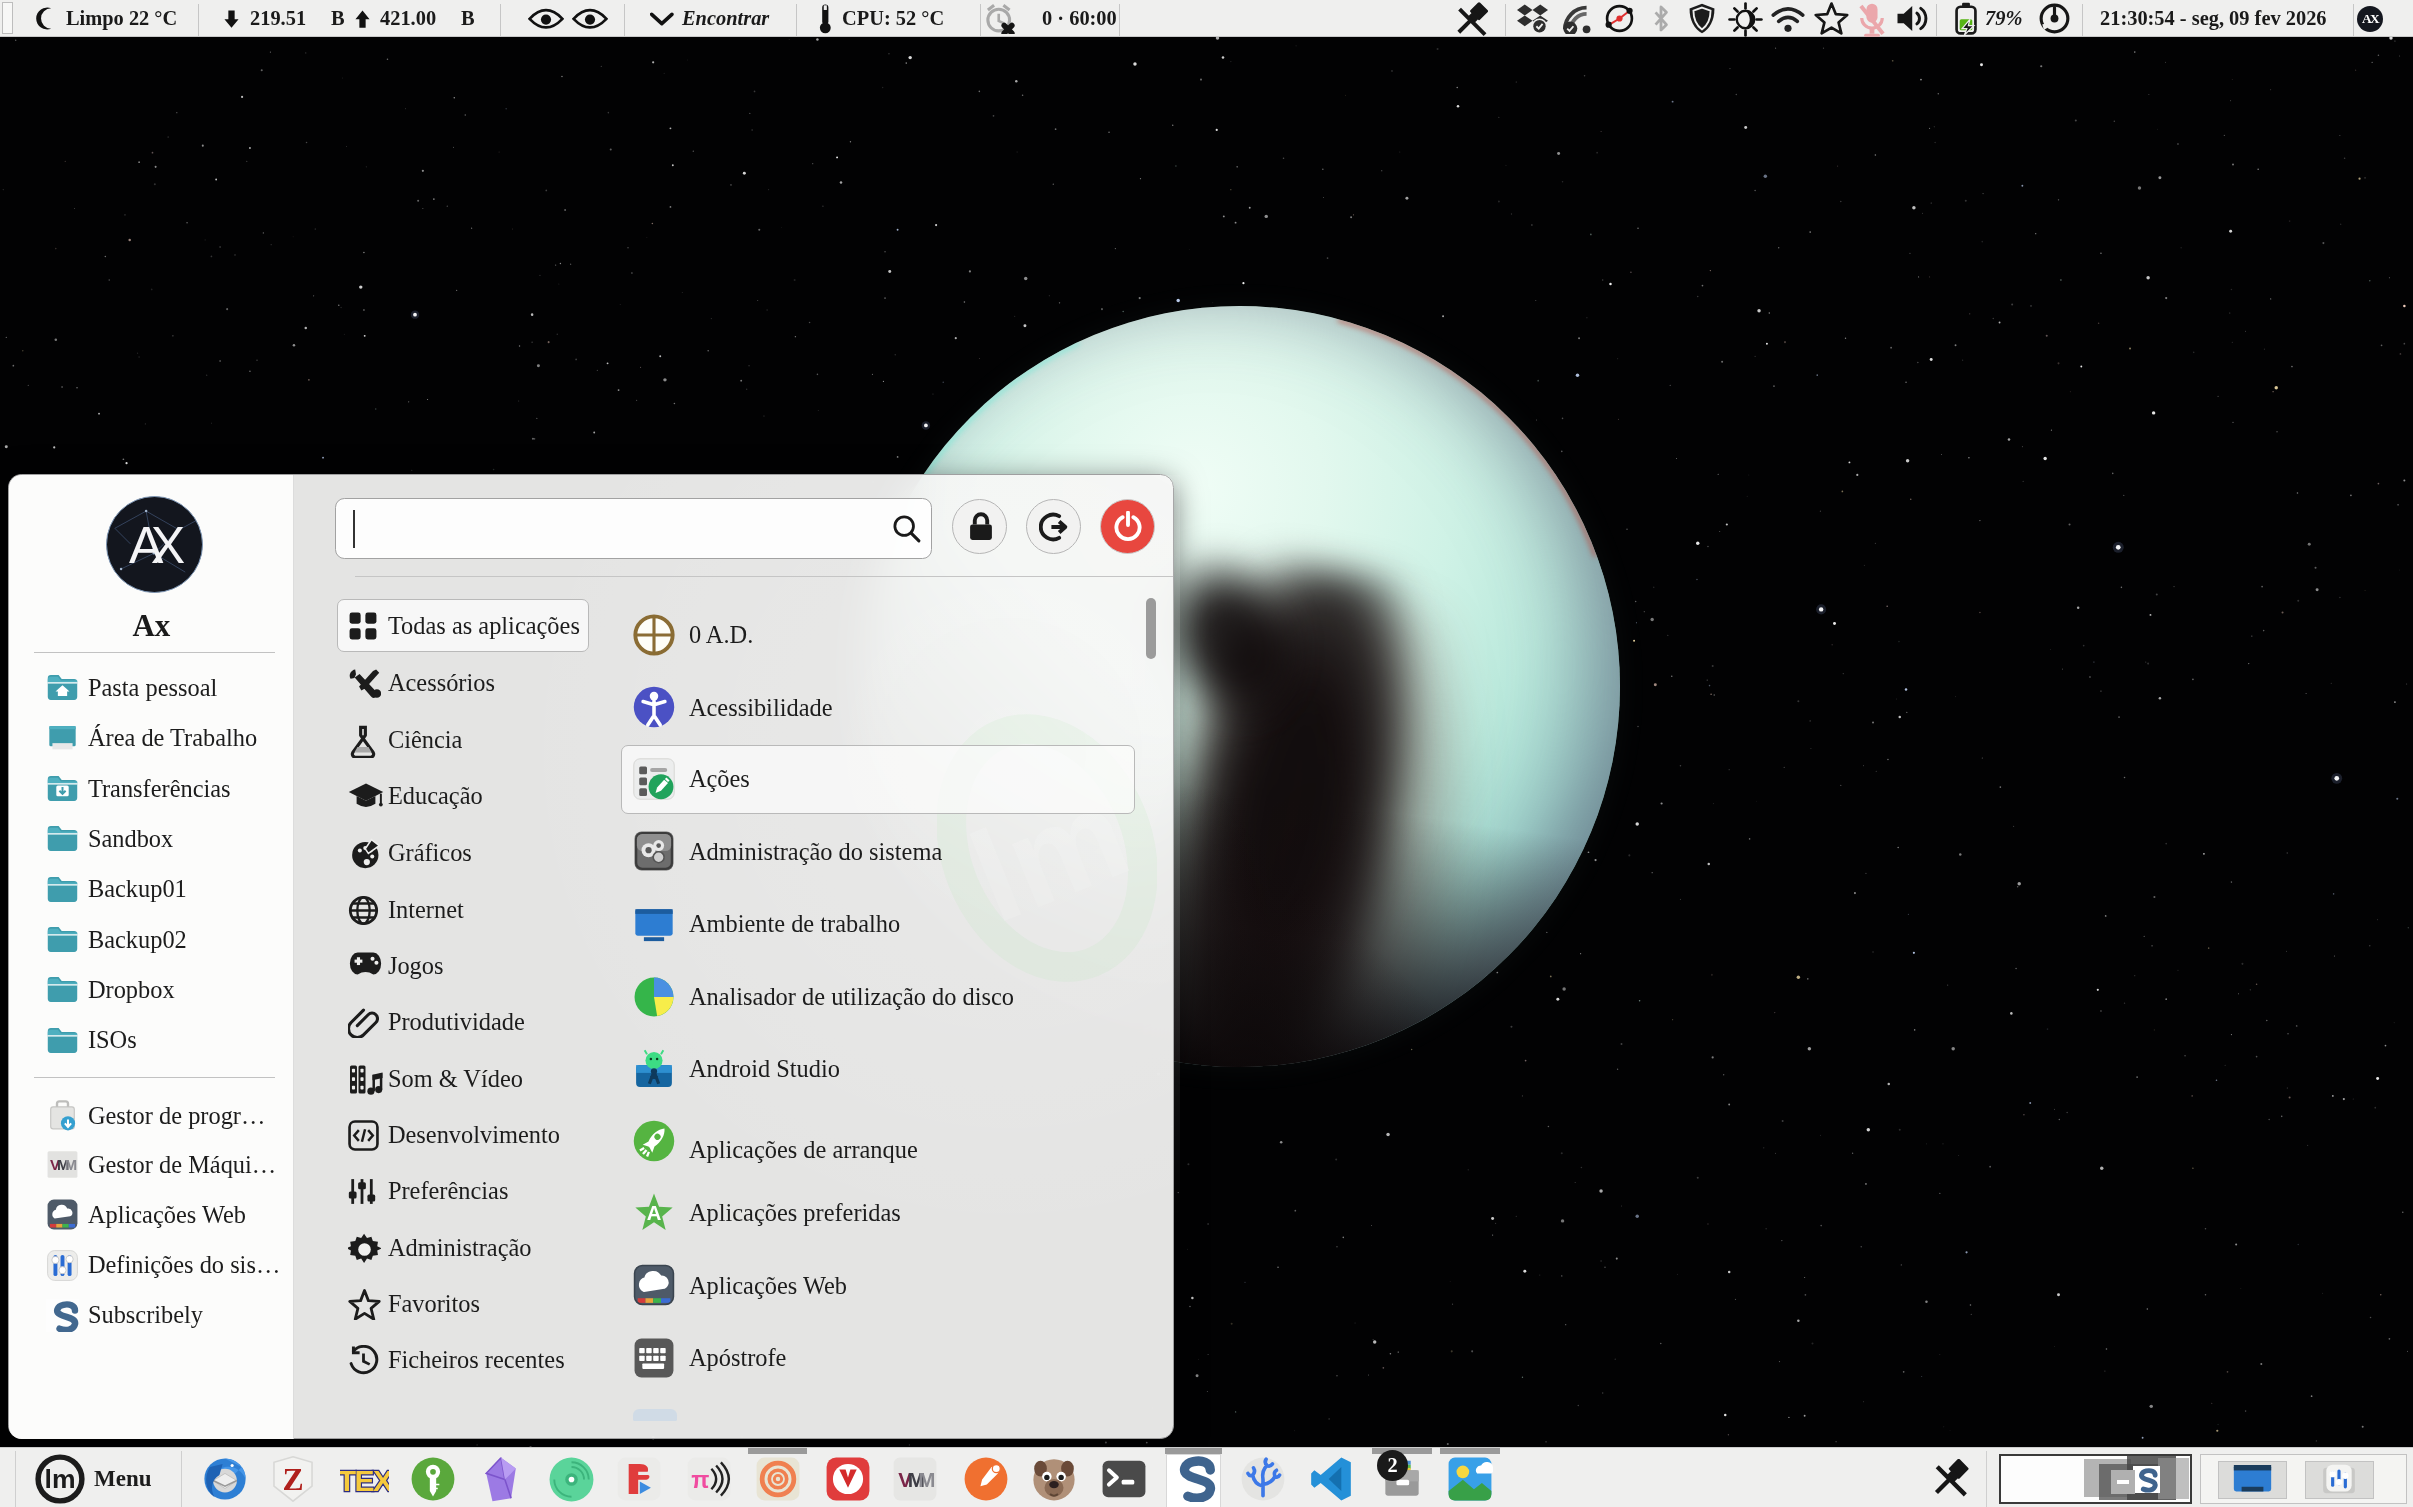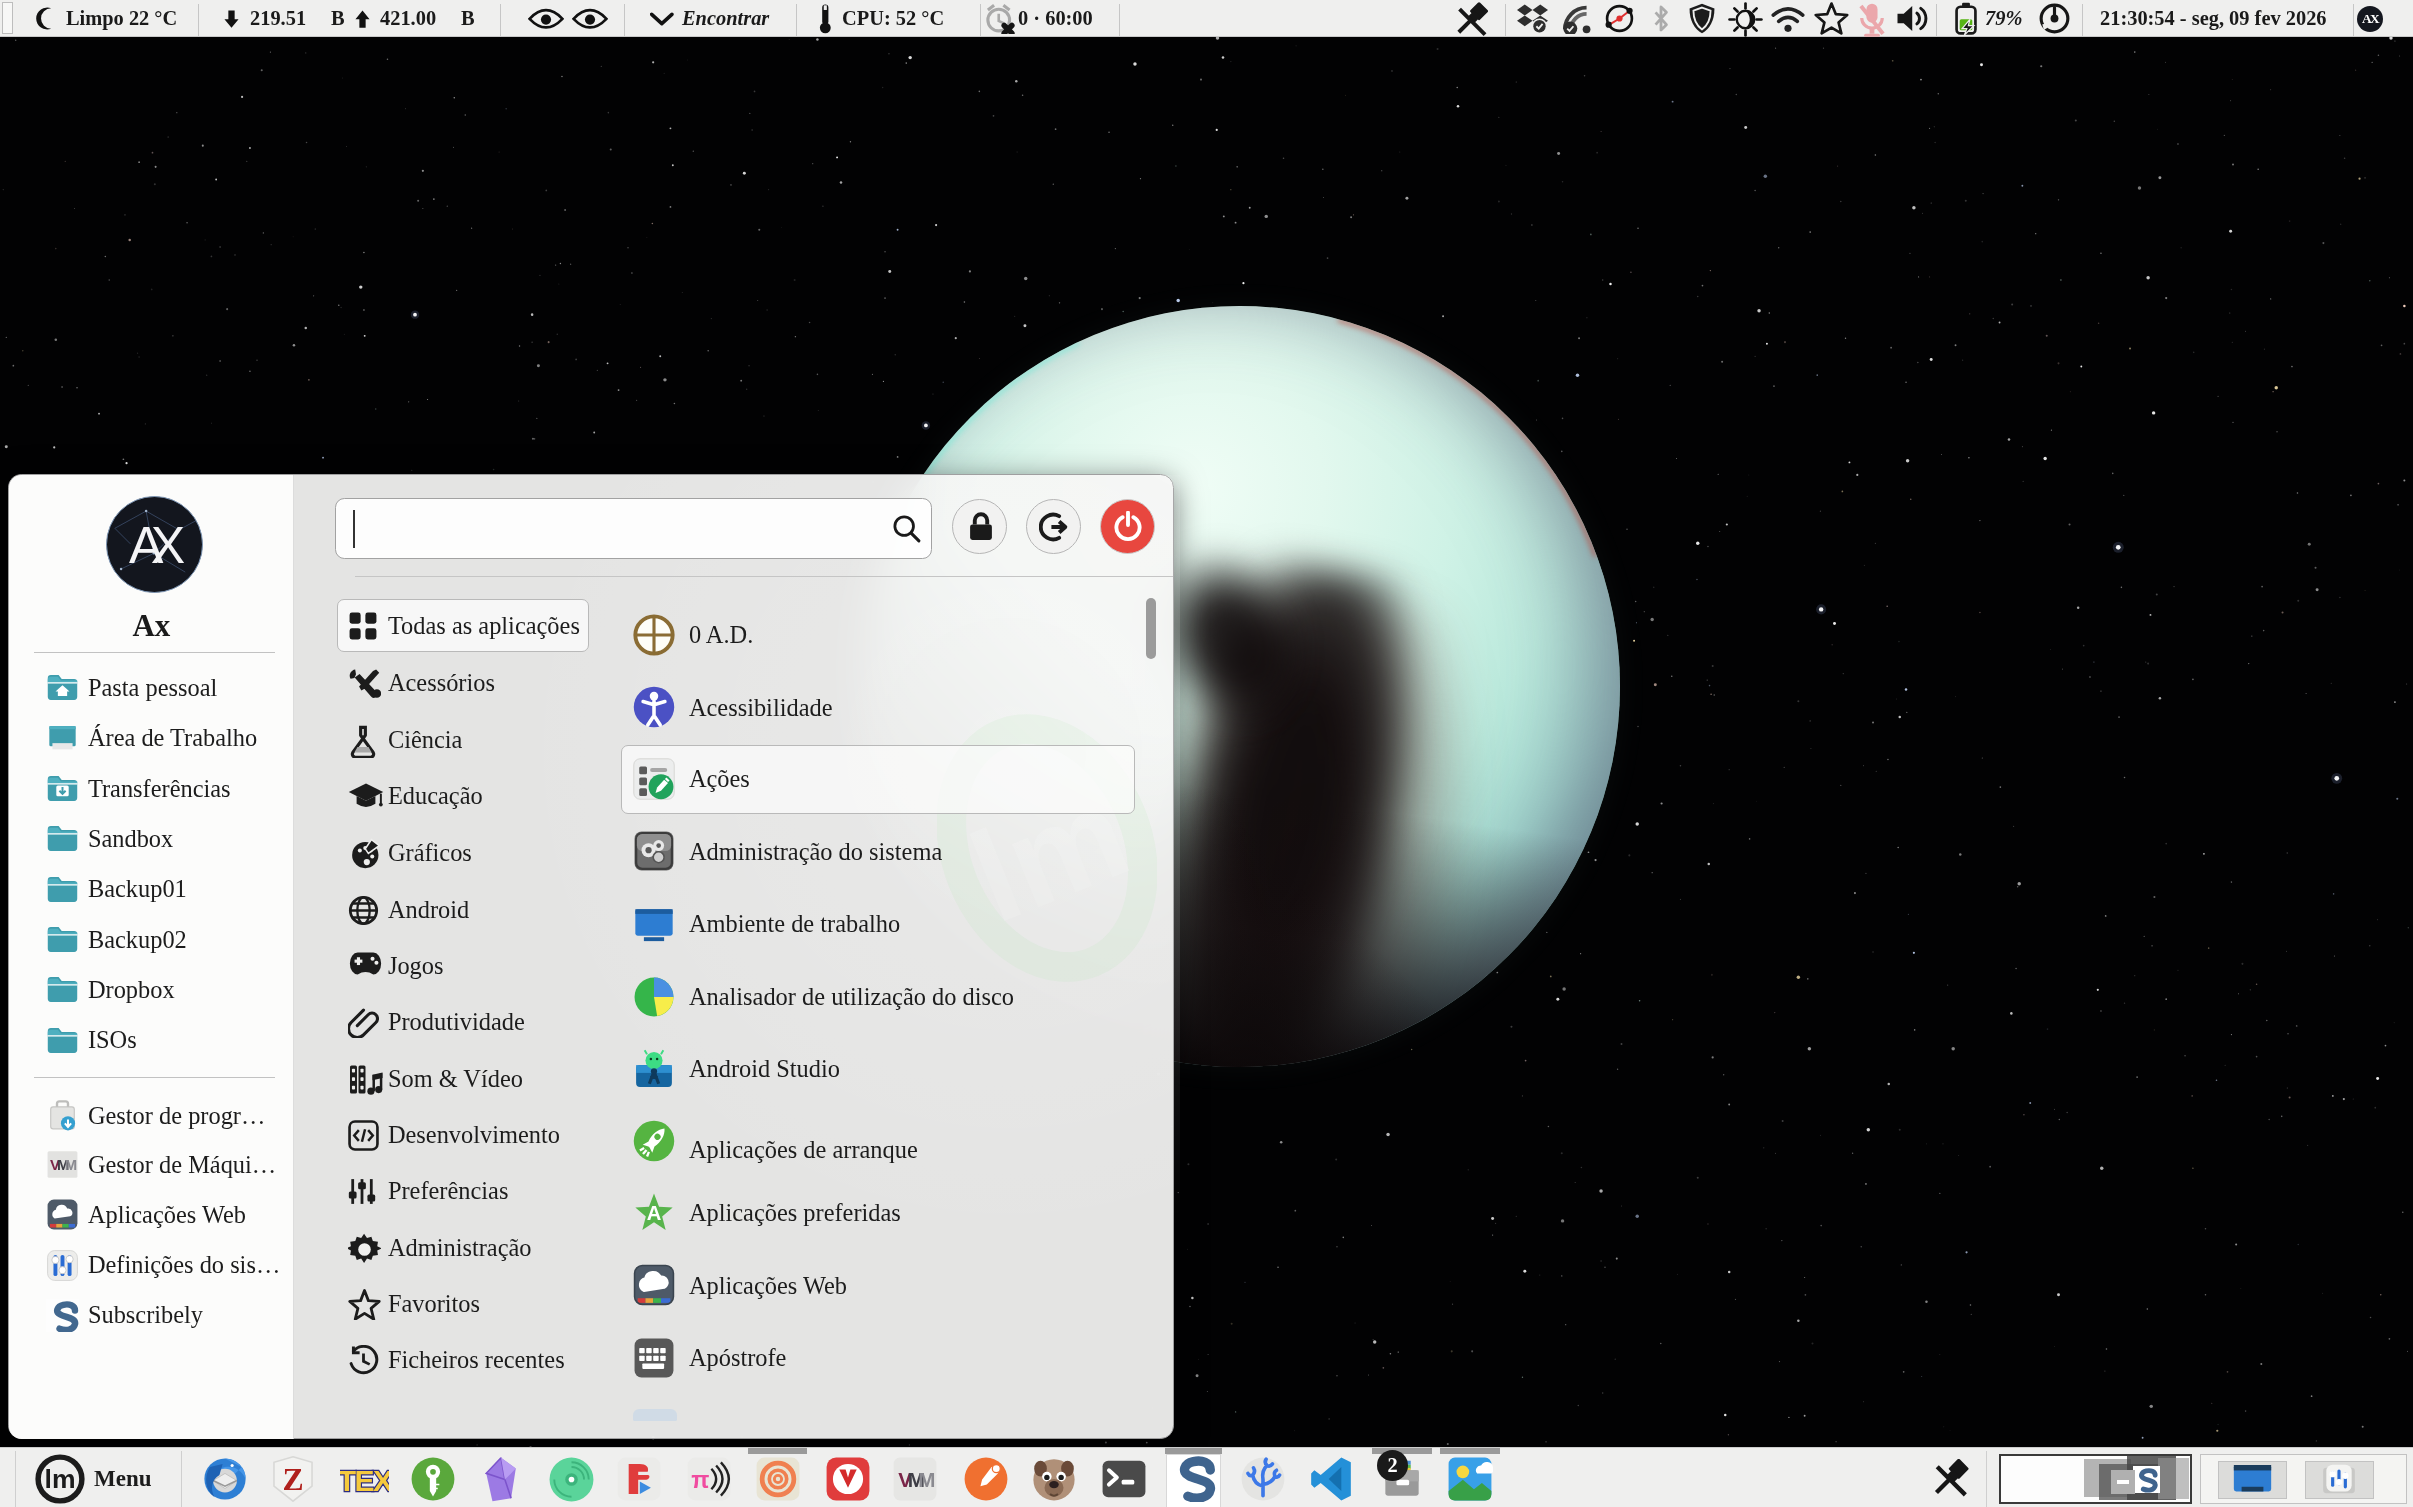--- a/index.html
+++ b/index.html
@@ -1450,21 +1450,21 @@
 <div class="abs" style="left:983px;top:3.1px"><svg width="33" height="31" viewBox="0 0 42 40" style="">
         <circle cx="20" cy="22" r="14" fill="none" stroke="#a9a9a9" stroke-width="4"></circle>
         <path d="M6 9 L14 3" stroke="#a9a9a9" stroke-width="4"></path>
         <path d="M34 9 L26 3" stroke="#a9a9a9" stroke-width="4"></path>
         <path d="M20 14 L20 23 L26 26" fill="none" stroke="#a9a9a9" stroke-width="3.4"></path>
         <g stroke="#151515" stroke-width="7" stroke-linecap="round">
           <path d="M27 29 L37 39"></path>
           <path d="M37 29 L27 39"></path>
         </g>
       </svg></div>
-<div class="txt" style="left:1018px;text-align:right;">0 · 60:00</div>
+<div class="txt" style="left:1042px;text-align:right;">0 · 60:00</div>
 <div class="sep" style="left:1119px"></div>
 <div class="abs" style="left:1454px;top:1.6px"><svg width="35" height="35" viewBox="0 0 44 44" style="">
         <rect x="23" y="3" width="17" height="17" rx="2" transform="rotate(45 31.5 11.5)" fill="#161616"></rect>
         <path d="M20 24 L6 38" stroke="#161616" stroke-width="5"></path>
         <path d="M25 11 L18 18 L26 26 L33 19" fill="#161616"></path>
         <path d="M7 9 L39 41" stroke="#161616" stroke-width="5"></path>
       </svg></div>
 <div class="sep" style="left:1505px"></div>
 <div class="abs" style="left:1516px;top:3.1px"><svg width="33" height="31" viewBox="0 0 42 40" style="">
         <g fill="#2e2e2e">
@@ -1758,21 +1758,21 @@
           <circle cx="24" cy="31" r="4"></circle>
         </g>
         <path d="M30 2 L40 10 L26 20 L22 14 Z" fill="#1c1c1c" stroke="#efefee" stroke-width="2"></path>
       </svg></div>
 <div class="abs menu-txt" style="left:379px;top:363px">Gráficos</div>
 <div class="abs" style="left:339px;top:420px"><svg width="31" height="31" viewBox="0 0 40 40" style="">
         <circle cx="20" cy="20" r="17" fill="none" stroke="#1c1c1c" stroke-width="3.6"></circle>
         <ellipse cx="20" cy="20" rx="8" ry="17" fill="none" stroke="#1c1c1c" stroke-width="3"></ellipse>
         <path d="M3 20 H37 M5 11 H35 M5 29 H35" stroke="#1c1c1c" stroke-width="3"></path>
       </svg></div>
-<div class="abs menu-txt" style="left:379px;top:420px">Android</div>
+<div class="abs menu-txt" style="left:379px;top:420px">Internet</div>
 <div class="abs" style="left:339px;top:476px"><svg width="35" height="25" viewBox="0 0 44 32" style="">
         <path d="M12 2 H32 A10 14 0 0 1 42 16 A10 14 0 0 1 32 30 Q22 24 12 30 A10 14 0 0 1 2 16 A10 14 0 0 1 12 2 Z" fill="#1c1c1c"></path>
         <rect x="8" y="11" width="10" height="4" fill="#efefee"></rect>
         <rect x="11" y="8" width="4" height="10" fill="#efefee"></rect>
         <circle cx="31" cy="10" r="2.6" fill="#efefee"></circle>
         <circle cx="36" cy="15" r="2.6" fill="#efefee"></circle>
       </svg></div>
 <div class="abs menu-txt" style="left:379px;top:476px">Jogos</div>
 <div class="abs" style="left:339px;top:532px"><svg width="31" height="31" viewBox="0 0 40 40" style="">
         <path d="M12 24 L26 10 A7 7 0 0 1 36 20 L20 36 A11 11 0 0 1 4 20 L20 4" fill="none" stroke="#1c1c1c" stroke-width="4" stroke-linecap="round"></path>

